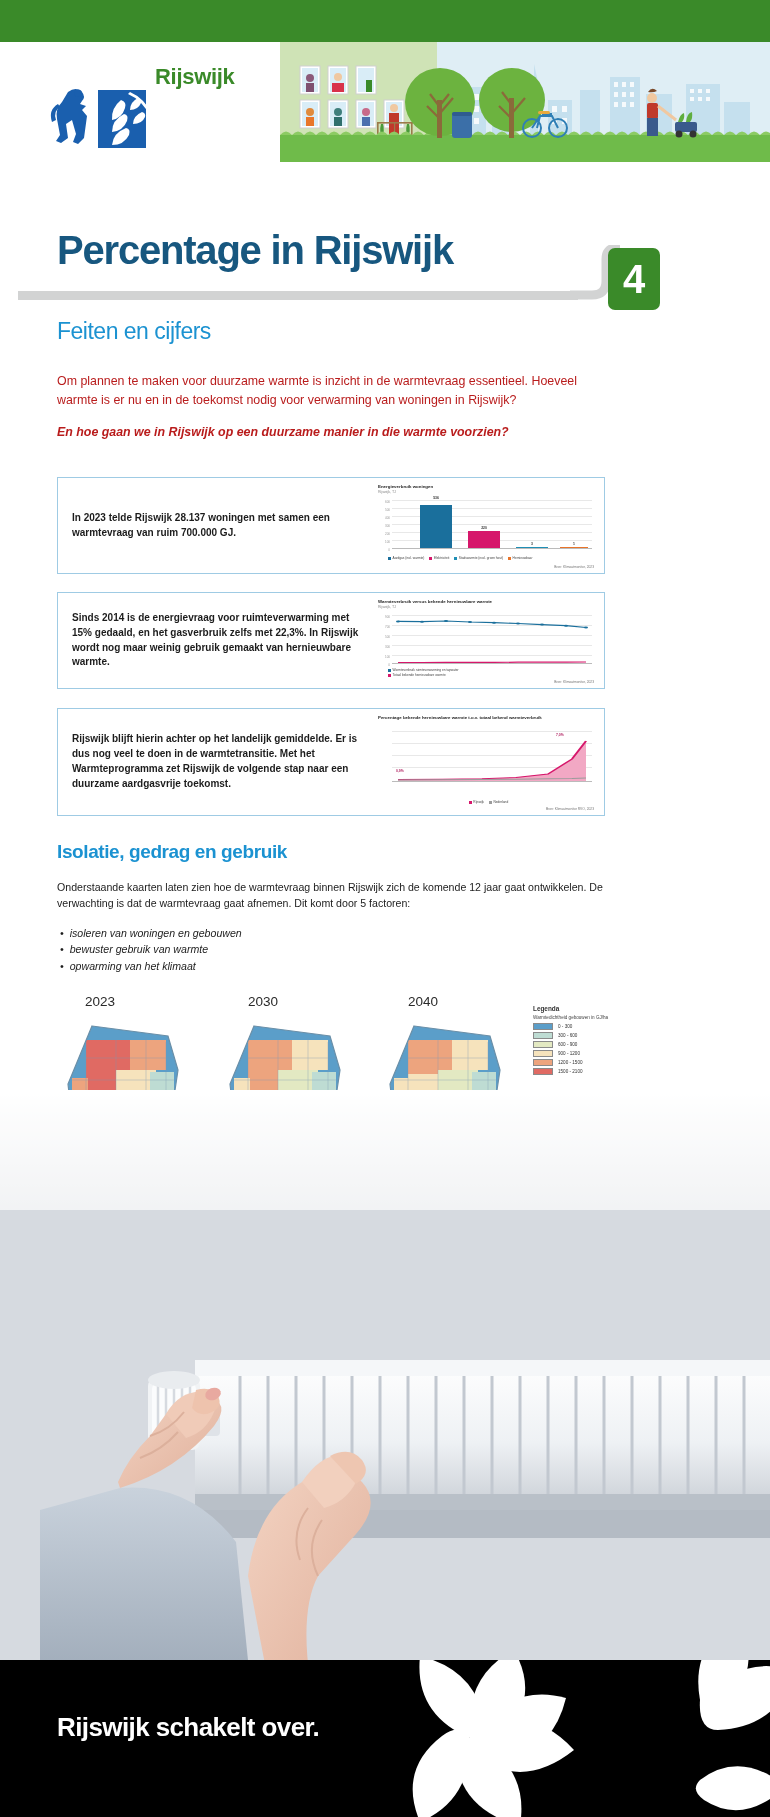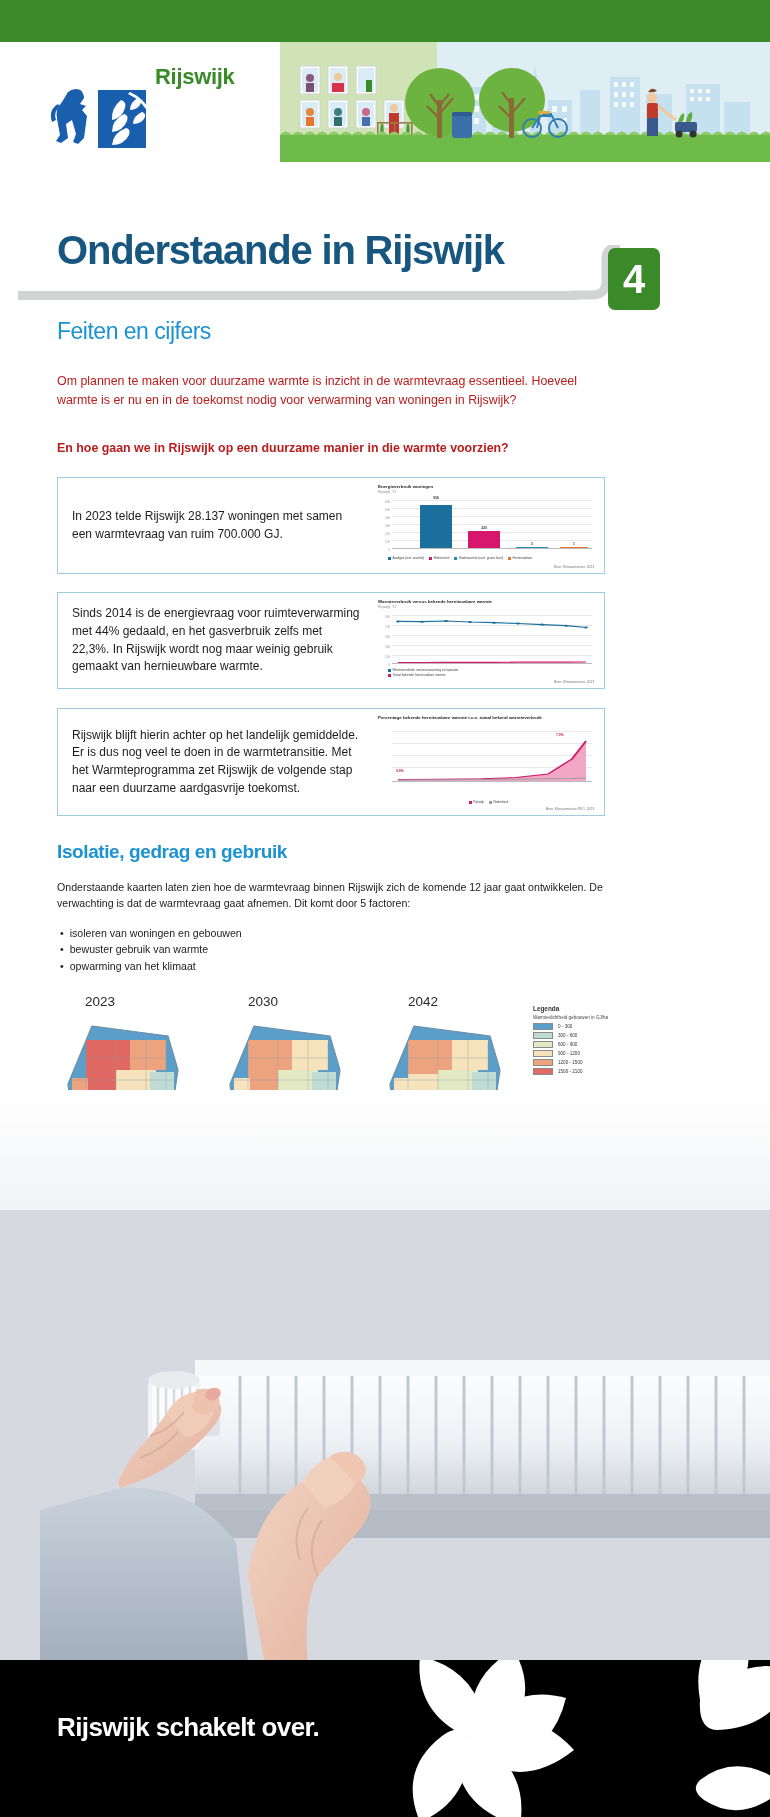--- a/index.html
+++ b/index.html
@@ -45,35 +45,35 @@
   .sub-title {
     position: absolute; left: 57px; top: 318px;
     font-size: 23px; font-weight: 400; color: #1b92d1; letter-spacing: -0.5px;
   }
 
   
   .intro {
     position: absolute; left: 57px; top: 372px; width: 545px;
     font-size: 12.4px; line-height: 1.5; color: #b91c1c;
   }
-  .intro p + p { margin-top: 30px; }
+  .intro p + p { margin-top: 14px; font-style: italic; }
   .q { font-weight: 700; }
 
   
   .fact-box {
     position: absolute; left: 57px; width: 548px;
     border: 1px solid #9fcbe4; background: #fff;
     display: flex; align-items: stretch;
   }
   #fact1 { top: 477px; height: 97px; }
   #fact2 { top: 592px; height: 97px; }
   #fact3 { top: 708px; height: 108px; }
   .fact-text {
     flex: 0 0 318px; padding: 0 14px; display: flex; align-items: center;
-    font-size: 12px; line-height: 1.48; color: #1c1c1c;
+    font-size: 10px; line-height: 1.48; color: #1c1c1c; font-weight: bold;
   }
   .fact-chart { flex: 1; padding: 6px 8px 4px 2px; position: relative; }
 
   
   .mc { width: 100%; height: 100%; position: relative; }
   .mc-title { font-size: 4.4px; font-weight: 700; color: #222; line-height: 1.25; }
   .mc-sub { font-size: 3.6px; color: #888; line-height: 1.25; }
   .mc-source { position: absolute; right: 2px; bottom: 0; font-size: 3.3px; color: #777; }
   .mc-plot { position: absolute; left: 14px; right: 4px; }
   .gl { position: absolute; left: 0; right: 0; height: 1px; background: #e8e8e8; }
@@ -86,21 +86,21 @@
 
   
   .sec2-title {
     position: absolute; left: 57px; top: 841px;
     font-size: 19px; font-weight: 700; color: #1b92d1; letter-spacing: -0.4px;
   }
   .sec2-body {
     position: absolute; left: 57px; top: 880px; width: 600px;
     font-size: 10.6px; line-height: 1.5; color: #1c1c1c;
   }
-  .sec2-list { position: absolute; left: 60px; top: 925px; font-size: 10.6px; line-height: 1.55; color: #1c1c1c; }
+  .sec2-list { position: absolute; left: 60px; top: 925px; font-size: 10.6px; line-height: 1.55; color: #1c1c1c; font-style: italic; }
   .sec2-list li { list-style: none; }
   .sec2-list li::before { content: "\2022"; margin-right: 6px; }
 
   
   .map-year { position: absolute; font-size: 13.5px; color: #2a2a2a; }
   #y1 { left: 85px; top: 994px; } #y2 { left: 248px; top: 994px; } #y3 { left: 408px; top: 994px; }
   .map { position: absolute; top: 1018px; width: 165px; height: 160px; }
 
   .legend-box { position: absolute; left: 533px; top: 1005px; width: 112px; }
   .legend-title { font-size: 6.4px; font-weight: 700; color: #333; }
@@ -261,21 +261,21 @@
         <rect x="367" y="76" width="11" height="18" fill="#3a5a8c"></rect>
         <path d="M378 64 l18 14" stroke="#f0c8a0" stroke-width="3" fill="none"></path>
         <rect x="395" y="80" width="22" height="10" rx="2" fill="#3a5a8c"></rect>
         <circle cx="399" cy="92" r="3.5" fill="#333"></circle>
           <circle cx="413" cy="92" r="3.5" fill="#333"></circle>
         <path d="M398 80 q2 -8 6 -9 q1 6 -2 9 Z M406 80 q1 -9 6 -10 q1 7 -2 10 Z" fill="#5fae3f"></path>
       </g>
     </svg>
   </div>
 
-  <div class="title-main">Onderstaande in Rijswijk</div>
+  <div class="title-main">Percentage in Rijswijk</div>
   <div class="rule"></div>
   <svg class="rule-curve" viewBox="0 0 50 55">
     <path d="M0 50 L22 50 Q36 50 36 36 L36 14 Q36 2 50 2" stroke="#d2d3d3" stroke-width="9" fill="none"></path>
   </svg>
   <div class="badge">4</div>
   <div class="sub-title">Feiten en cijfers</div>
 
   <div class="intro">
     <p>Om plannen te maken voor duurzame warmte is inzicht in de warmtevraag essentieel. Hoeveel warmte is er nu en in de toekomst nodig voor verwarming van woningen in Rijswijk?</p>
     <p class="q">En hoe gaan we in Rijswijk op een duurzame manier in die warmte voorzien?</p>
@@ -320,21 +320,21 @@
         </div>
         <div class="mc-legend">
           <span class="lg"><i class="sw" style="background:#1a6f9c"></i><span>Aardgas (incl. warmte)</span></span><span class="lg"><i class="sw" style="background:#d6176b"></i><span>Elektriciteit</span></span><span class="lg"><i class="sw" style="background:#1f8fb5"></i><span>Stadswarmte (excl. groen hout)</span></span><span class="lg"><i class="sw" style="background:#e8742a"></i><span>Hernieuwbaar</span></span>
         </div>
         <div class="mc-source">Bron: Klimaatmonitor, 2023</div>
       </div>
     </div>
   </div>
 
   <div class="fact-box" id="fact2">
-    <div class="fact-text">Sinds 2014 is de energievraag voor ruimteverwarming met 44% gedaald, en het gasverbruik zelfs met 22,3%. In Rijswijk wordt nog maar weinig gebruik gemaakt van hernieuwbare warmte.</div>
+    <div class="fact-text">Sinds 2014 is de energievraag voor ruimteverwarming met 15% gedaald, en het gasverbruik zelfs met 22,3%. In Rijswijk wordt nog maar weinig gebruik gemaakt van hernieuwbare warmte.</div>
     <div class="fact-chart">
       <div class="mc">
         <div class="mc-title">Warmteverbruik versus bekende hernieuwbare warmte</div>
         <div class="mc-sub">Rijswijk, TJ</div>
         <div class="mc-plot" style="top:16px; height:48px;">
           <div class="gl" style="top:0">
               <span class="yl">900</span>
             </div>
           <div class="gl" style="top:10px">
               <span class="yl">700</span>
@@ -406,21 +406,21 @@
   <div class="sec2-title">Isolatie, gedrag en gebruik</div>
   <div class="sec2-body">Onderstaande kaarten laten zien hoe de warmtevraag binnen Rijswijk zich de komende 12 jaar gaat ontwikkelen. De verwachting is dat de warmtevraag gaat afnemen. Dit komt door 5 factoren:</div>
   <ul class="sec2-list">
     <li>isoleren van woningen en gebouwen</li>
     <li>bewuster gebruik van warmte</li>
     <li>opwarming van het klimaat</li>
   </ul>
 
   <div class="map-year" id="y1">2023</div>
   <div class="map-year" id="y2">2030</div>
-  <div class="map-year" id="y3">2042</div>
+  <div class="map-year" id="y3">2040</div>
 
   <svg class="map" style="left:50px" viewBox="0 0 165 160">
     <defs>
       <clipPath id="c1">
           <path d="M42 8 L118 18 L128 52 L122 92 L96 140 L52 150 L24 118 L18 66 Z"></path>
         </clipPath>
     </defs>
     <g clip-path="url(#c1)">
       <rect x="0" y="0" width="165" height="160" fill="#5b9ec9"></rect>
       <rect x="36" y="22" width="44" height="34" fill="#e06a63"></rect>

